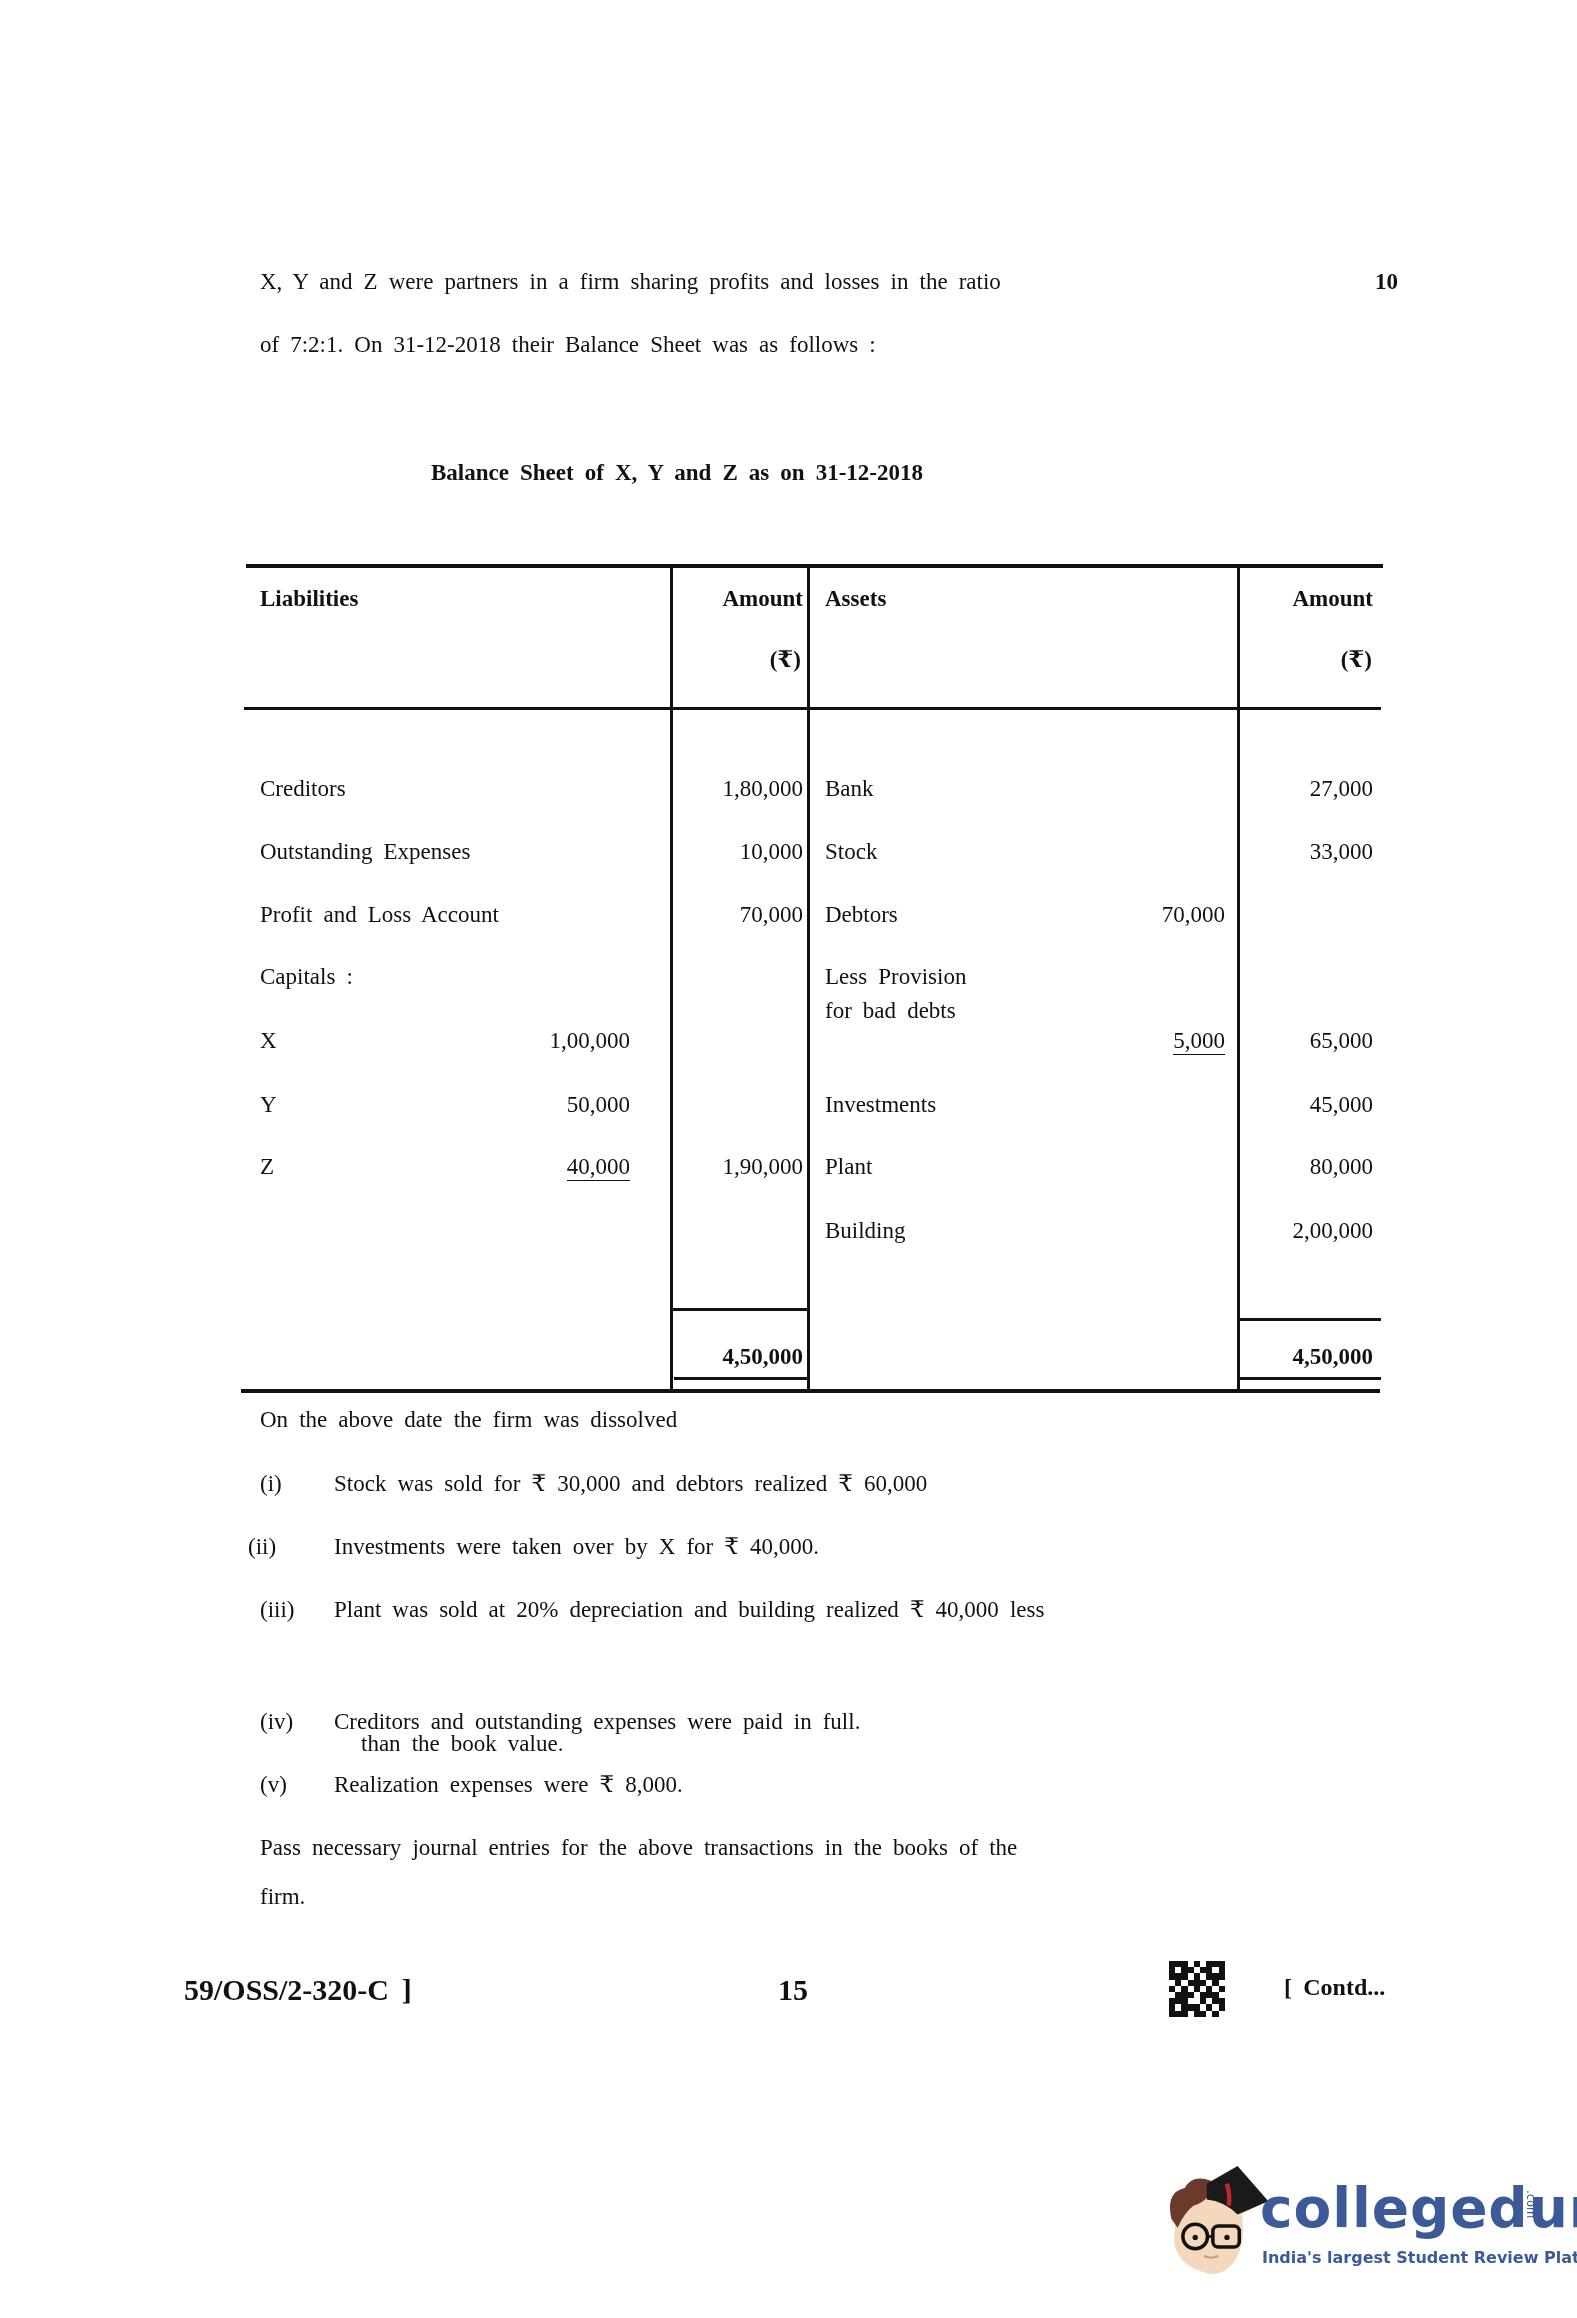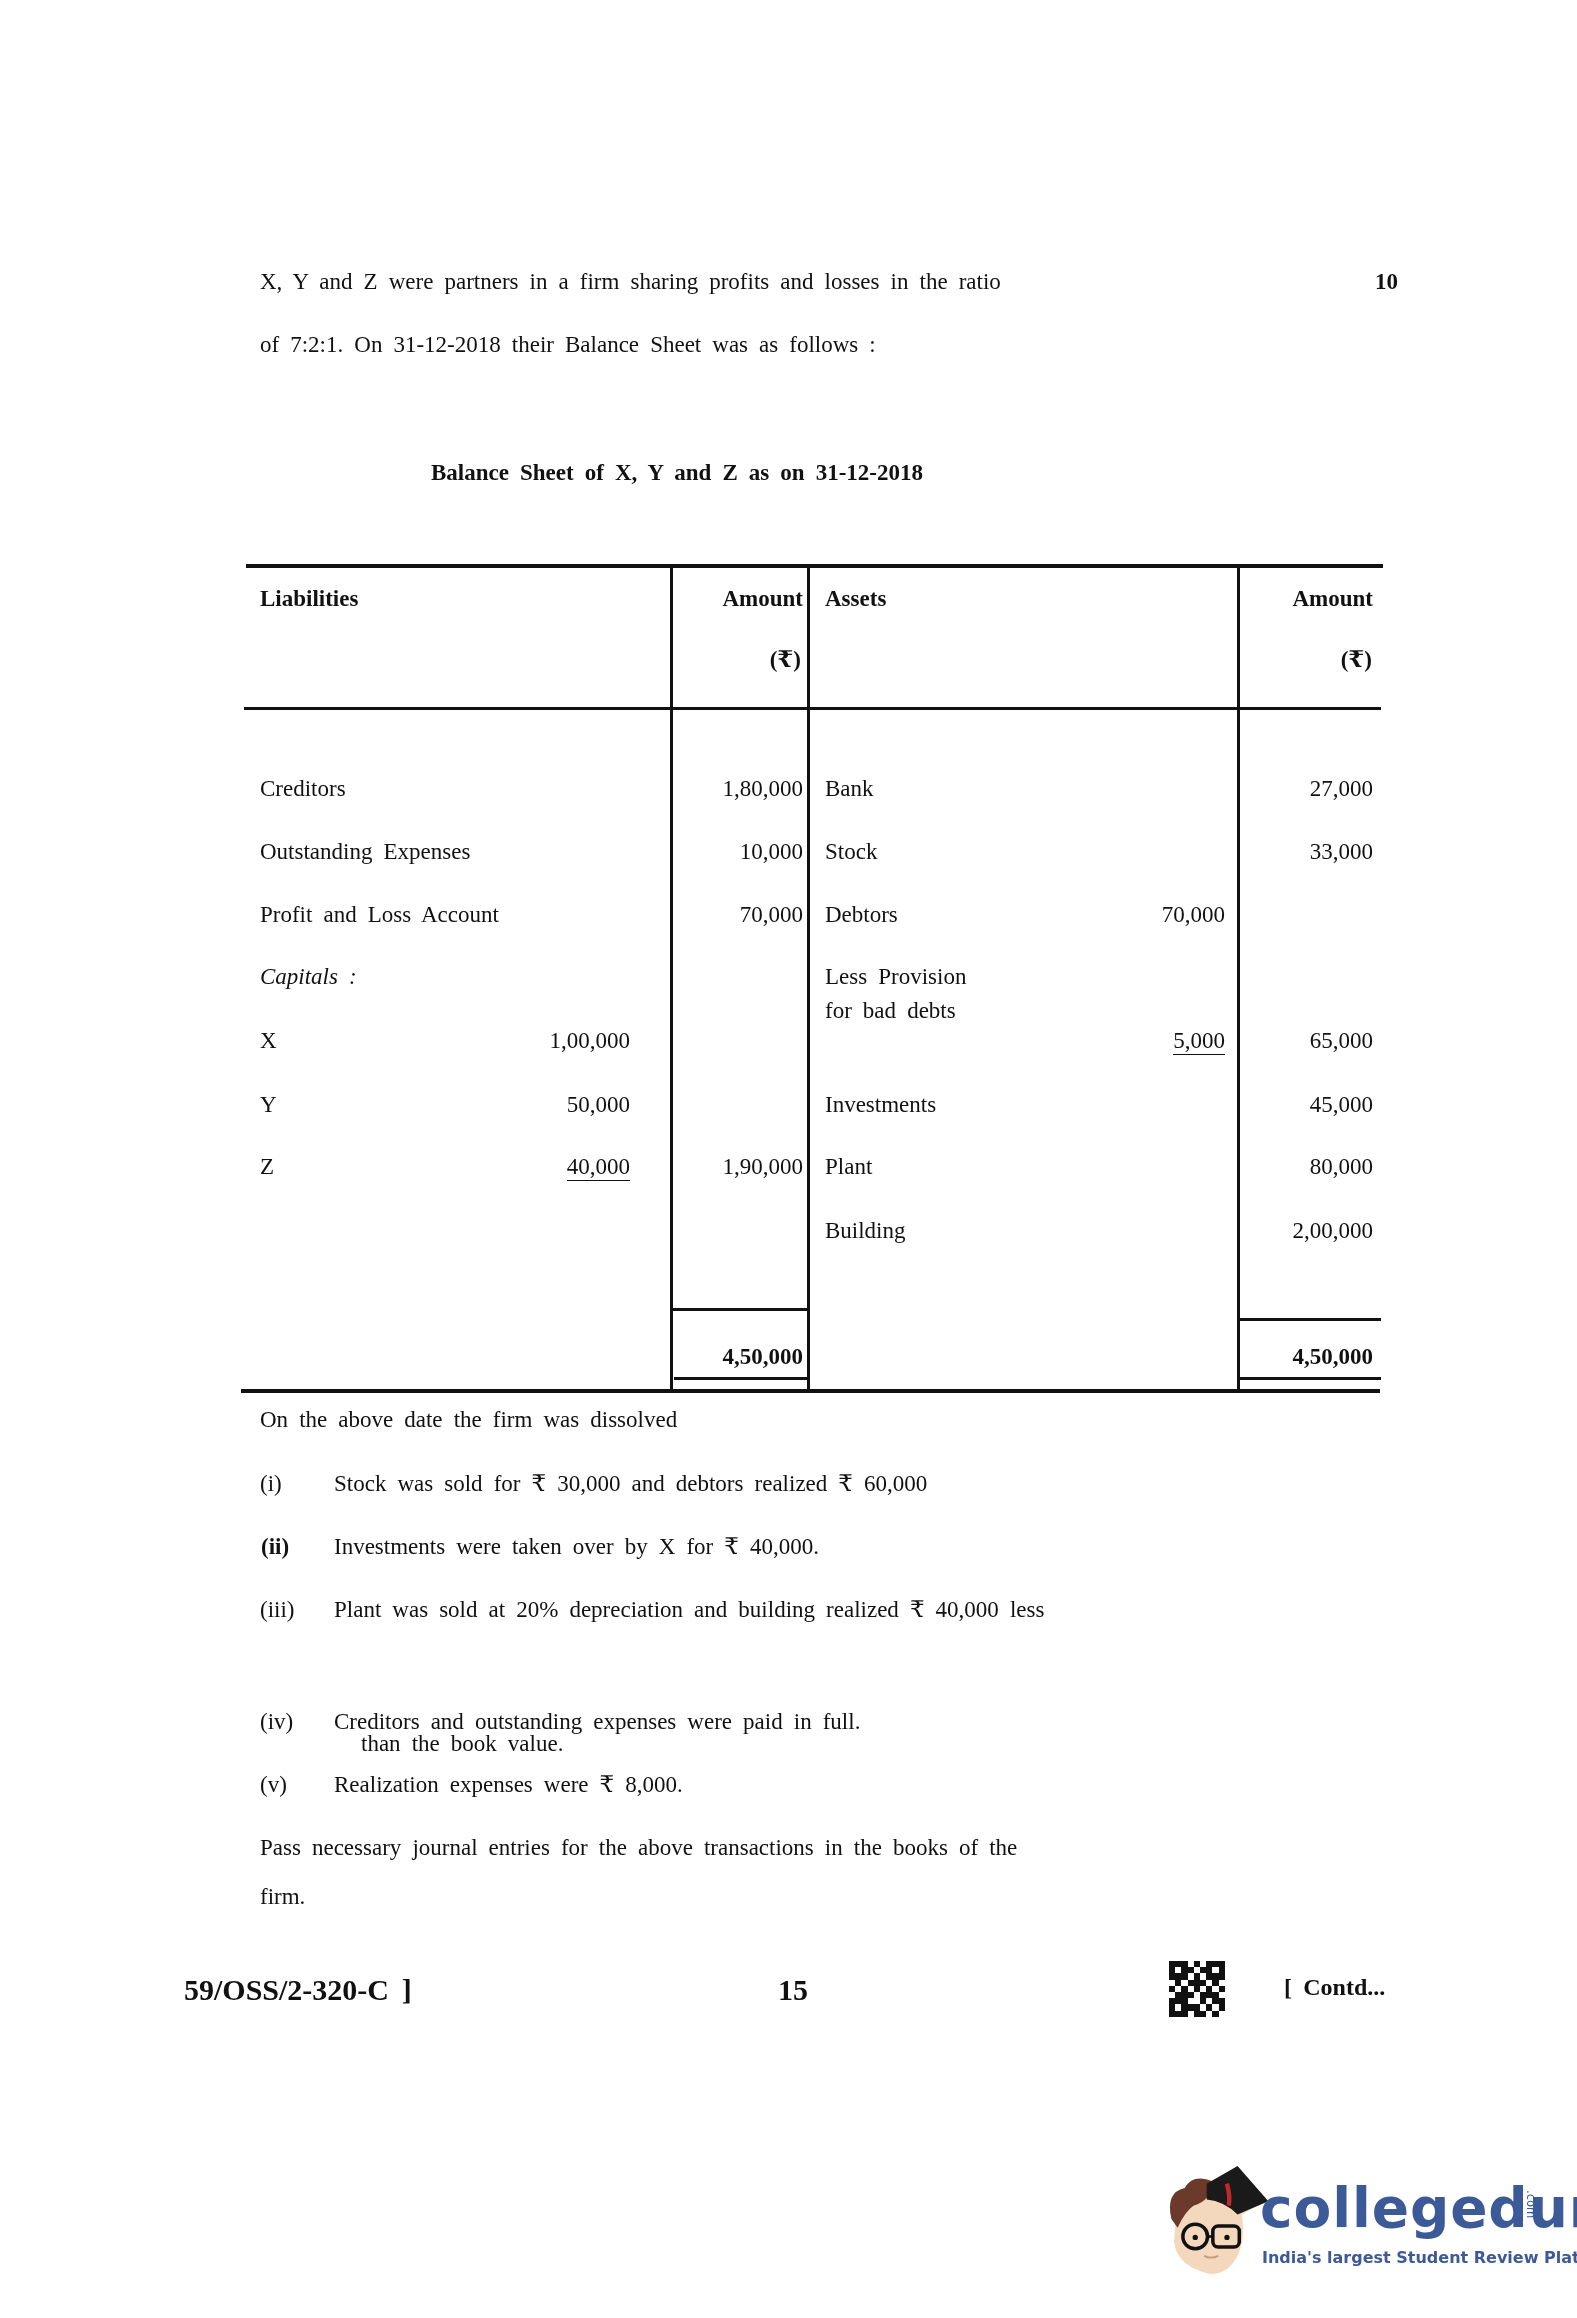--- a/index.html
+++ b/index.html
@@ -47,21 +47,21 @@
 
   <div class="abs txt" style="left:260px; top:777px;">Creditors</div>
   <div class="abs txt r" style="left:654px; width:149px; top:777px;">1,80,000</div>
 
   <div class="abs txt" style="left:260px; top:840px;">Outstanding Expenses</div>
   <div class="abs txt r" style="left:654px; width:149px; top:840px;">10,000</div>
 
   <div class="abs txt" style="left:260px; top:903px;">Profit and Loss Account</div>
   <div class="abs txt r" style="left:654px; width:149px; top:903px;">70,000</div>
 
-  <div class="abs txt" style="left:260px; top:965px;font-style:italic;">Capitals :</div>
+  <div class="abs txt" style="left:260px; top:965px;">Capitals :</div>
 
   <div class="abs txt" style="left:260px; top:1029px;">X</div>
   <div class="abs txt r" style="left:477px; width:153px; top:1029px;">1,00,000</div>
 
   <div class="abs txt" style="left:260px; top:1093px;">Y</div>
   <div class="abs txt r" style="left:477px; width:153px; top:1093px;">50,000</div>
 
   <div class="abs txt" style="left:260px; top:1155px;">Z</div>
   <div class="abs txt r" style="left:477px; width:153px; top:1155px;"><span class="ul">40,000</span></div>
   <div class="abs txt r" style="left:654px; width:149px; top:1155px;">1,90,000</div>
@@ -93,21 +93,21 @@
   <div class="abs txt r" style="left:1239px; width:134px; top:1219px;">2,00,000</div>
 
   <div class="abs txt bold r" style="left:1239px; width:134px; top:1345px;">4,50,000</div>
 </div>
 
 <div class="abs txt" style="left:260px; top:1408px;">On the above date the firm was dissolved</div>
 
 <div class="abs txt" style="left:260px; top:1472px;">(i)</div>
 <div class="abs txt" style="left:334px; top:1472px;">Stock was sold for ₹ 30,000 and debtors realized ₹ 60,000</div>
 
-<div class="abs txt" style="left:261px; top:1535px;font-weight:bold;">(ii)</div>
+<div class="abs txt" style="left:248px; top:1535px;">(ii)</div>
 <div class="abs txt" style="left:334px; top:1535px;">Investments were taken over by X for ₹ 40,000.</div>
 
 <div class="abs txt" style="left:260px; top:1598px;">(iii)</div>
 <div class="abs txt" style="left:334px; top:1598px;">Plant was sold at 20% depreciation and building realized ₹ 40,000 less</div>
 <div class="abs txt" style="left:334px; top:1732px;margin-left:27px;">than the book value.</div>
 
 <div class="abs txt" style="left:260px; top:1710px;">(iv)</div>
 <div class="abs txt" style="left:334px; top:1710px;">Creditors and outstanding expenses were paid in full.</div>
 
 <div class="abs txt" style="left:260px; top:1773px;">(v)</div>

